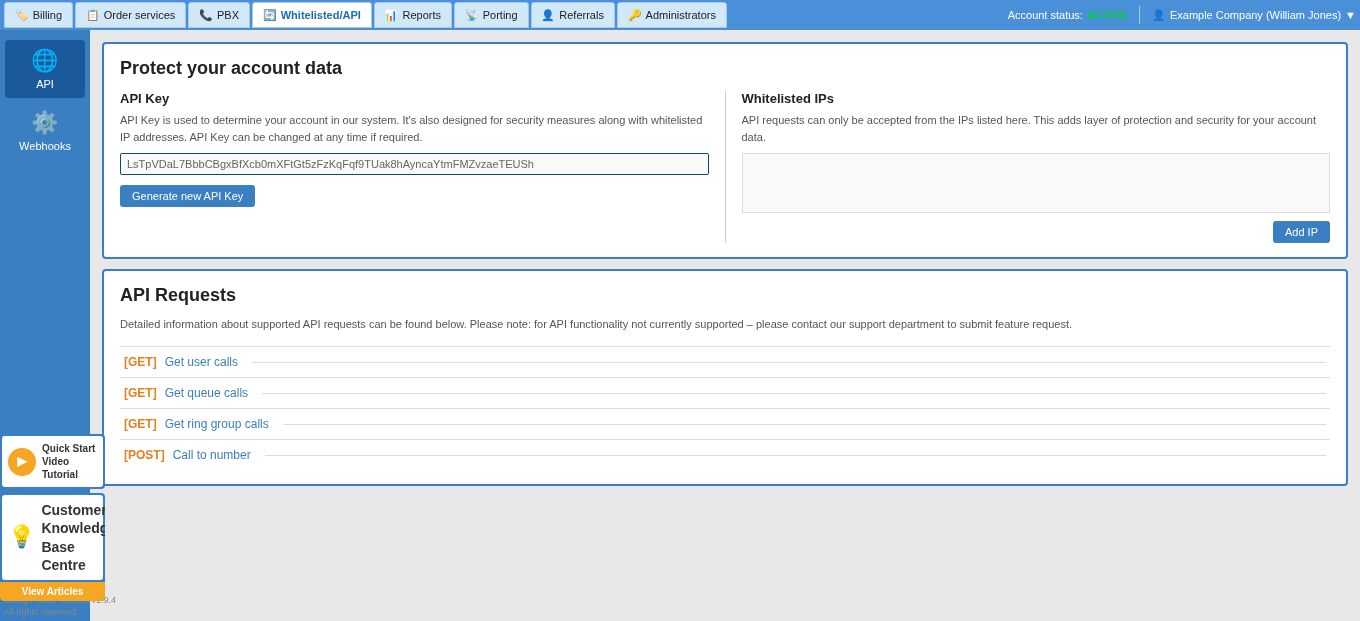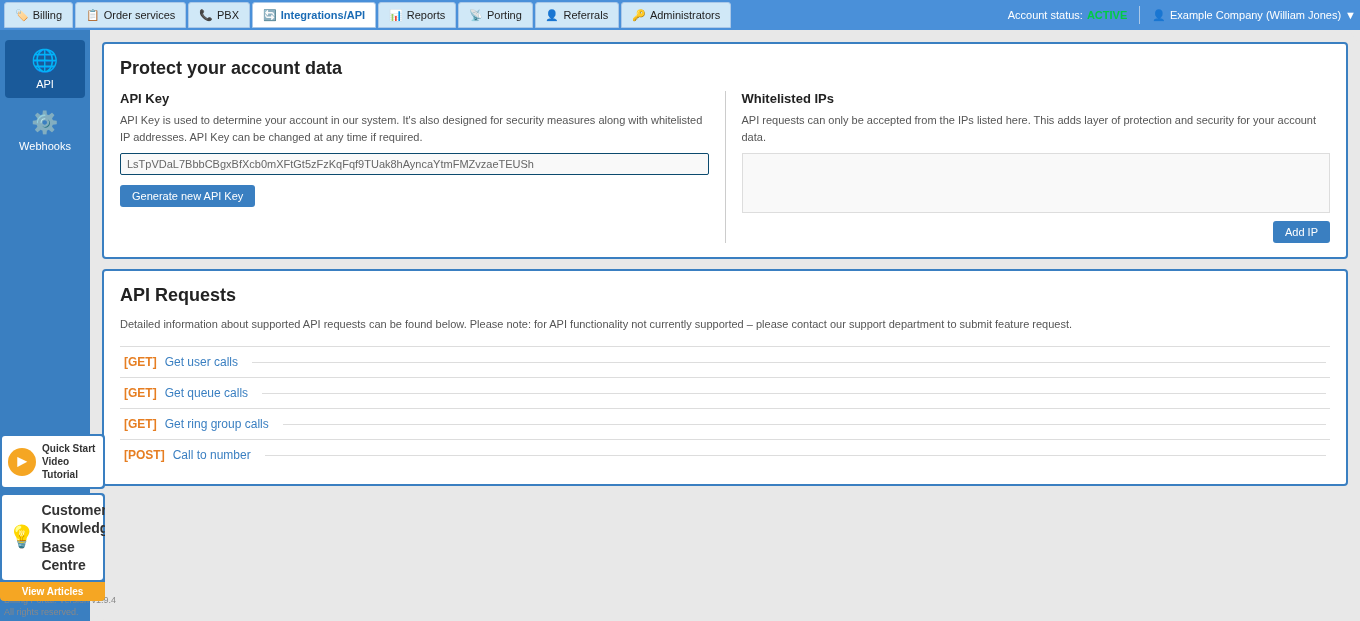--- a/index.html
+++ b/index.html
@@ -187,21 +187,21 @@
     <div class="nav-tab">
       <span>📋</span>
       <span>Order services</span>
     </div>
     <div class="nav-tab">
       <span>📞</span>
       <span>PBX</span>
     </div>
     <div class="nav-tab active">
       <span>🔄</span>
-      <span>Integrations/API</span>
+      <span>Whitelisted/API</span>
     </div>
     <div class="nav-tab">
       <span>📊</span>
       <span>Reports</span>
     </div>
     <div class="nav-tab">
       <span>📡</span>
       <span>Porting</span>
     </div>
     <div class="nav-tab">

